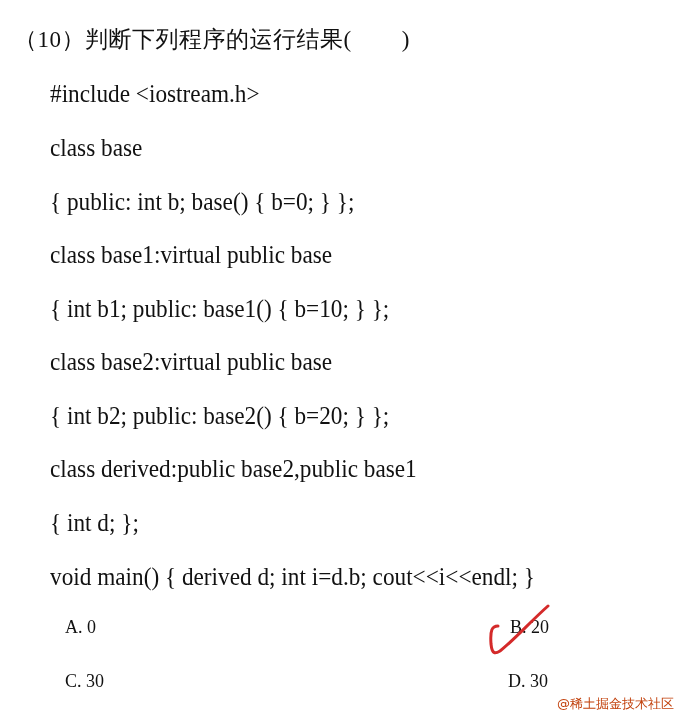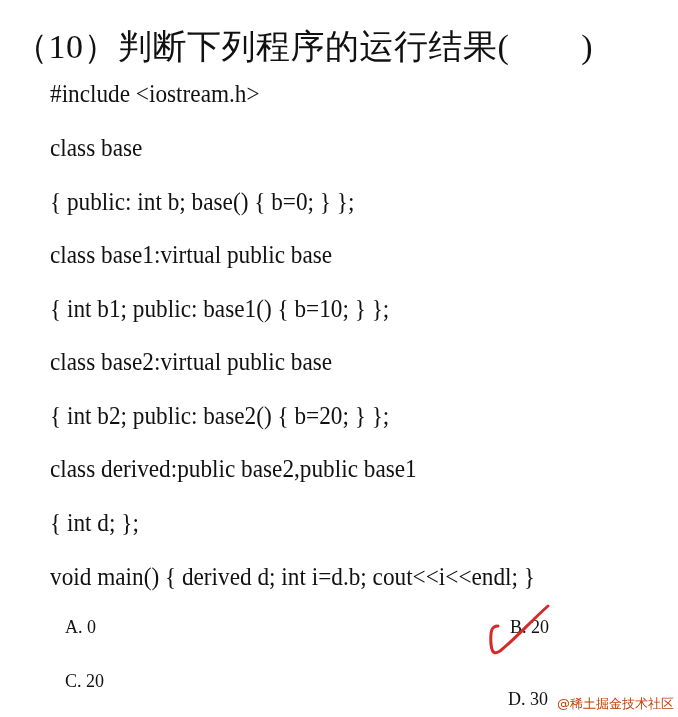--- a/index.html
+++ b/index.html
@@ -3,21 +3,21 @@
   <meta charset="utf-8">
   <style>
     html, body { margin: 0; padding: 0; background: #ffffff; }
     body {
       width: 678px; height: 717px; position: relative; overflow: hidden;
       font-family: "Liberation Serif", "DejaVu Serif", serif;
       color: #111111;
     }
     .q-title {
       position: absolute; left: 14px; top: 24px;
-      font-size: 34px; letter-spacing: 0.5px; white-space: pre;
+      font-size: 23px; letter-spacing: 0.5px; white-space: pre;
     }
     .code-line {
       position: absolute; left: 50px;
       font-size: 25px; white-space: pre;
       transform: scaleX(0.93); transform-origin: left center;
     }
     .option {
       position: absolute; font-size: 18px; white-space: pre;
     }
     .check-mark {
@@ -41,21 +41,21 @@
   <div class="code-line" style="top:241px">class base1:virtual public base</div>
   <div class="code-line" style="top:295px">{ int b1; public: base1() { b=10; } };</div>
   <div class="code-line" style="top:348px">class base2:virtual public base</div>
   <div class="code-line" style="top:402px">{ int b2; public: base2() { b=20; } };</div>
   <div class="code-line" style="top:455px">class derived:public base2,public base1</div>
   <div class="code-line" style="top:509px">{ int d; };</div>
   <div class="code-line" style="top:563px">void main() { derived d; int i=d.b; cout&lt;&lt;i&lt;&lt;endl; }</div>
 
   <div class="option" style="left:65px; top:617px">A. 0</div>
   <div class="option" style="left:510px; top:617px">B. 20</div>
-  <div class="option" style="left:65px; top:671px">C. 20</div>
-  <div class="option" style="left:508px; top:689px">D. 30</div>
+  <div class="option" style="left:65px; top:671px">C. 30</div>
+  <div class="option" style="left:508px; top:671px">D. 30</div>
 
   <svg class="check-mark" viewBox="0 0 70 56">
     <path d="M12 22 C6 22 4 26 5 40 C6 50 9 50 14 47 C28 36 44 18 62 2" fill="none" stroke="#d42a2a" stroke-width="3" stroke-linecap="round" stroke-linejoin="round"></path>
   </svg>
 
   <div class="watermark">@稀土掘金技术社区</div>
 </div>
 
 </body></html>

